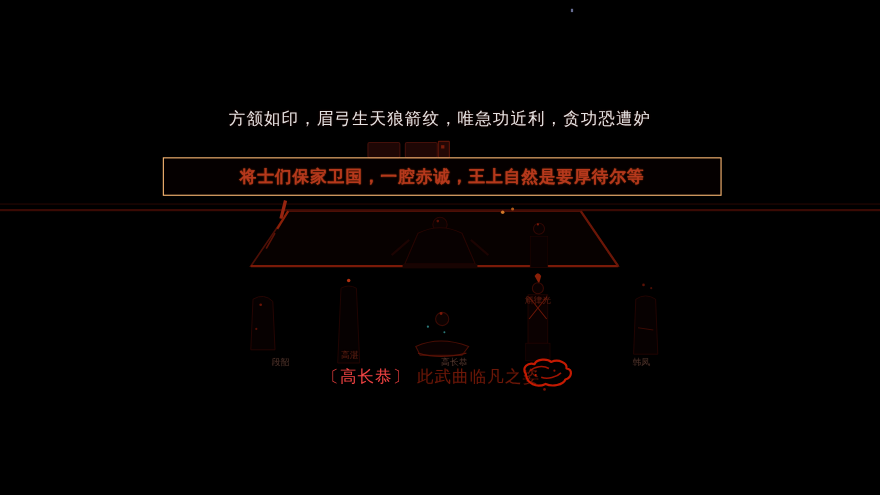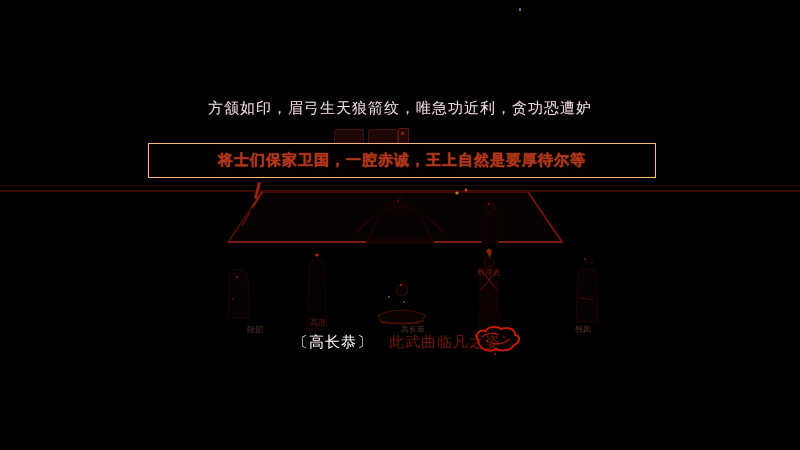--- a/index.html
+++ b/index.html
@@ -31,21 +31,21 @@
   .scene-svg{left:0;top:0;}
   .char-label{
     position:absolute;font-size:8px;letter-spacing:0px;text-align:center;white-space:nowrap;
     color:rgba(145,128,115,0.38);text-shadow:0 0 1px rgba(90,20,8,0.5);
   }
   .char-label.redder{color:rgba(150,60,38,0.42);}
   .objective-line{
     top:333px;left:293px;font-size:15px;letter-spacing:1px;white-space:nowrap;
     color:#6b1808;text-shadow:0 0 1px #2a0602;
   }
-  .objective-speaker{color:#ffffff;margin-right:16px;}
+  .objective-speaker{color:#ef4444;margin-right:6px;}
   .scribble-svg{left:468px;top:323px;}
   .stray-dot{left:519px;top:8px;width:2px;height:3px;background:#8088b8;opacity:0.8;}
 </style>
 </head>
 <body>
 
 <div class="stage">
 
 
   <div class="abs centerline fortune2">方颔如印，眉弓生天狼箭纹，唯急功近利，贪功恐遭妒</div>

